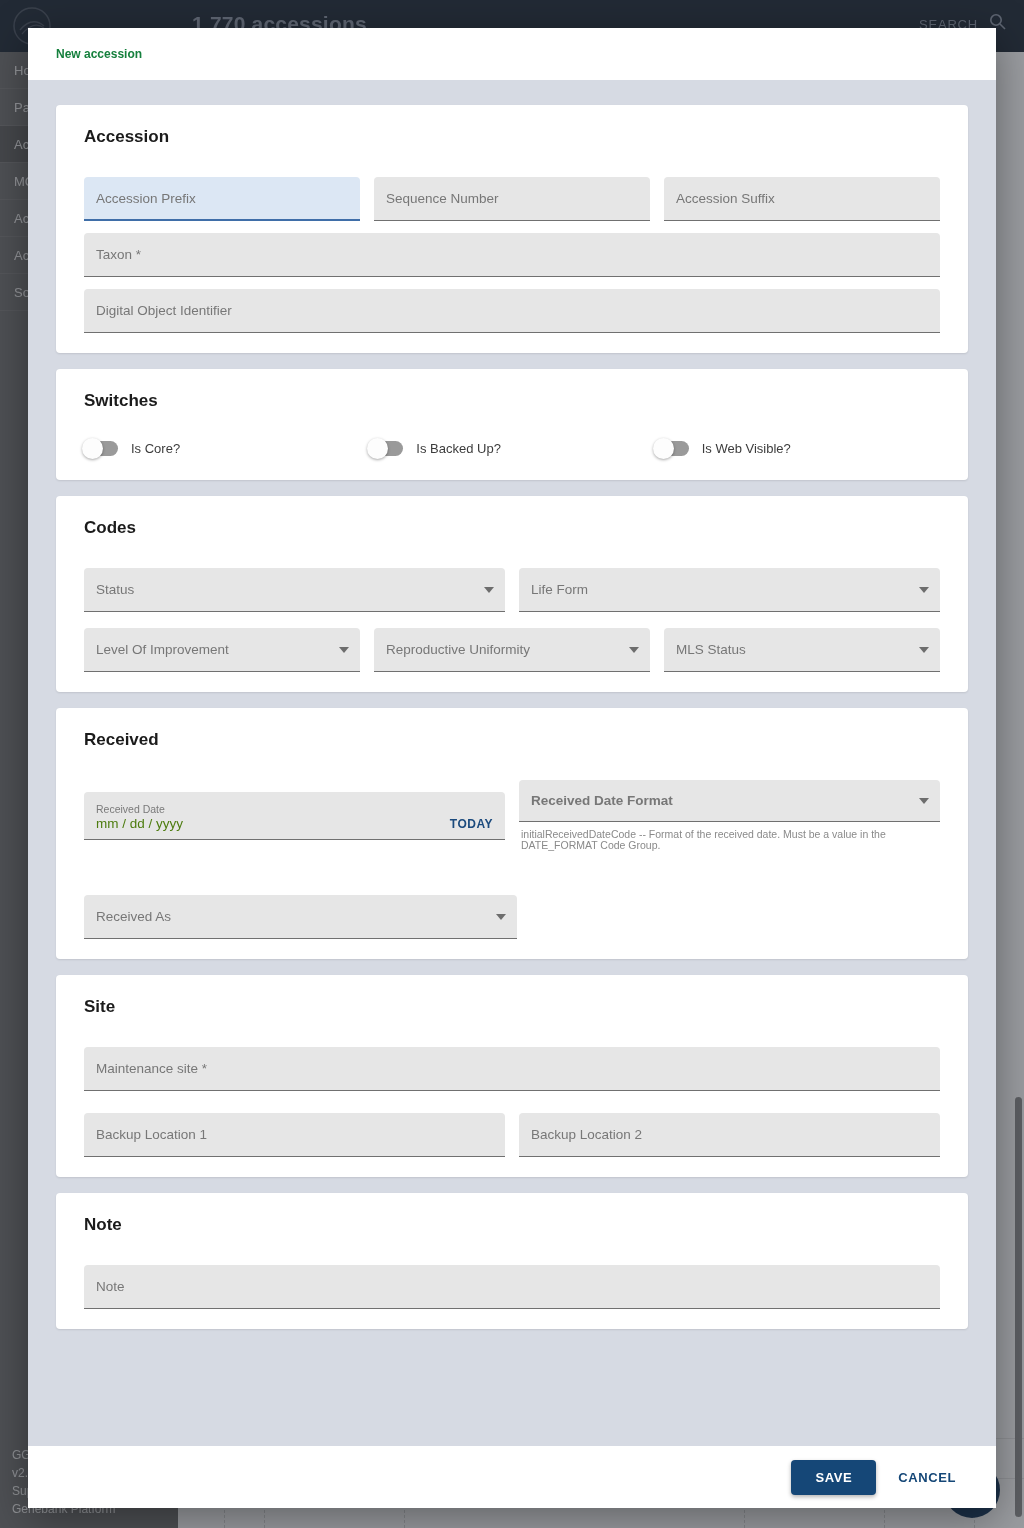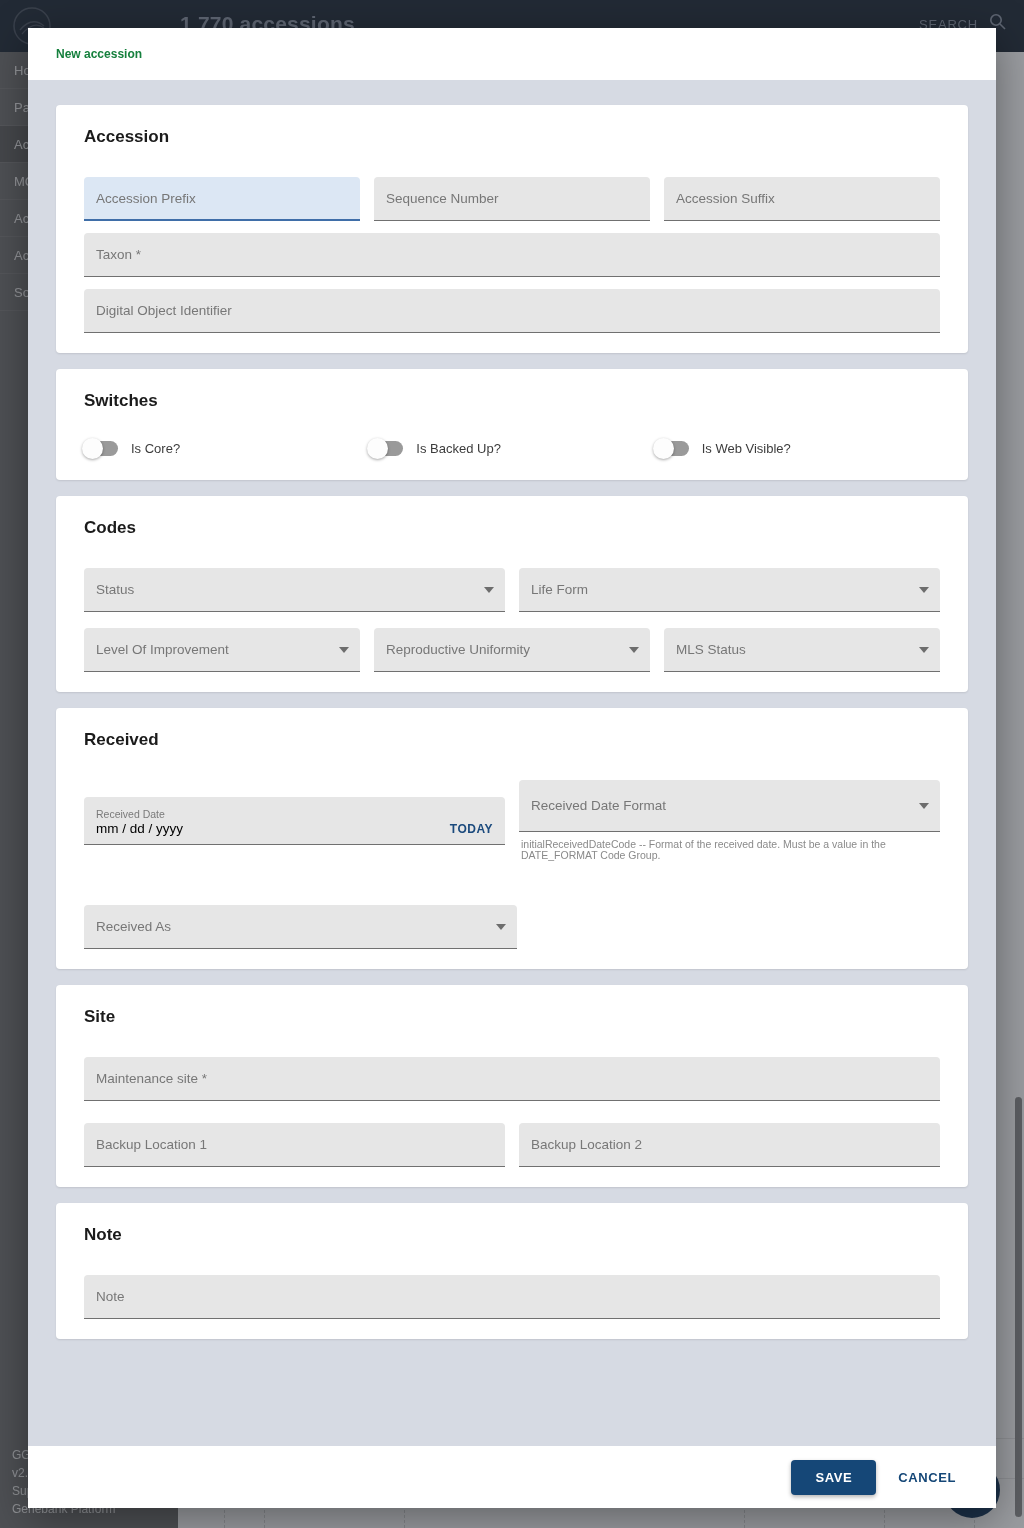--- a/index.html
+++ b/index.html
@@ -16,21 +16,21 @@
 
   #bg-topbar {
     position: absolute; top: 0; left: 0; width: 1024px; height: 52px;
     background: #1f2937; color: #9aa3b0;
   }
   #bg-topbar .logo {
     position: absolute; left: 10px; top: 4px; width: 44px; height: 44px;
     border-radius: 50%; opacity: .55;
   }
   #bg-topbar .title {
-    position: absolute; left: 180px; top: 12px;
+    position: absolute; left: 192px; top: 12px;
     font-size: 21px; font-weight: bold; color: #8d97a6; letter-spacing: .2px;
   }
   #bg-topbar .search {
     position: absolute; right: 46px; top: 17px;
     font-size: 13px; color: #8d97a6; letter-spacing: .8px;
   }
   #bg-topbar .search-glyph {
     position: absolute; right: 18px; top: 13px; color: #8d97a6;
   }
 
@@ -135,27 +135,27 @@
     min-width: 0;
   }
   .mfield.focused { background: #dce7f4; border-bottom: 2px solid #3f6ea8; }
   .mfield .ph { font-size: 13.5px; color: #777777; white-space: nowrap; overflow: hidden; }
   .mfield .caret {
     position: absolute; right: 11px; top: 50%; transform: translateY(-50%);
     width: 0; height: 0; border-left: 5px solid transparent;
     border-right: 5px solid transparent; border-top: 6px solid #6d6d6d;
   }
 
-  .mfield.tall { height: 52px; }
+  .mfield.tall { height: 42px; font-weight: bold; }
 
   
   .mfield.date { flex-direction: column; align-items: stretch; justify-content: center; height: 48px; padding-top: 4px; }
   .mfield.date .mini-label { font-size: 10.5px; color: #7a7a7a; line-height: 13px; }
   .mfield.date .date-line { display: flex; align-items: center; justify-content: space-between; }
-  .mfield.date .date-val { font-size: 13.5px; color: #000000; }
+  .mfield.date .date-val { font-size: 13.5px; color: #4d7c0f; }
   .today-btn {
     font-size: 12px; font-weight: bold; color: #1b4a7d; letter-spacing: .5px;
   }
 
   .helper {
     font-size: 10.5px; color: #8a8a8a; line-height: 11px;
     margin: 7px 0 0 0; padding: 0 2px;
   }
 
   

